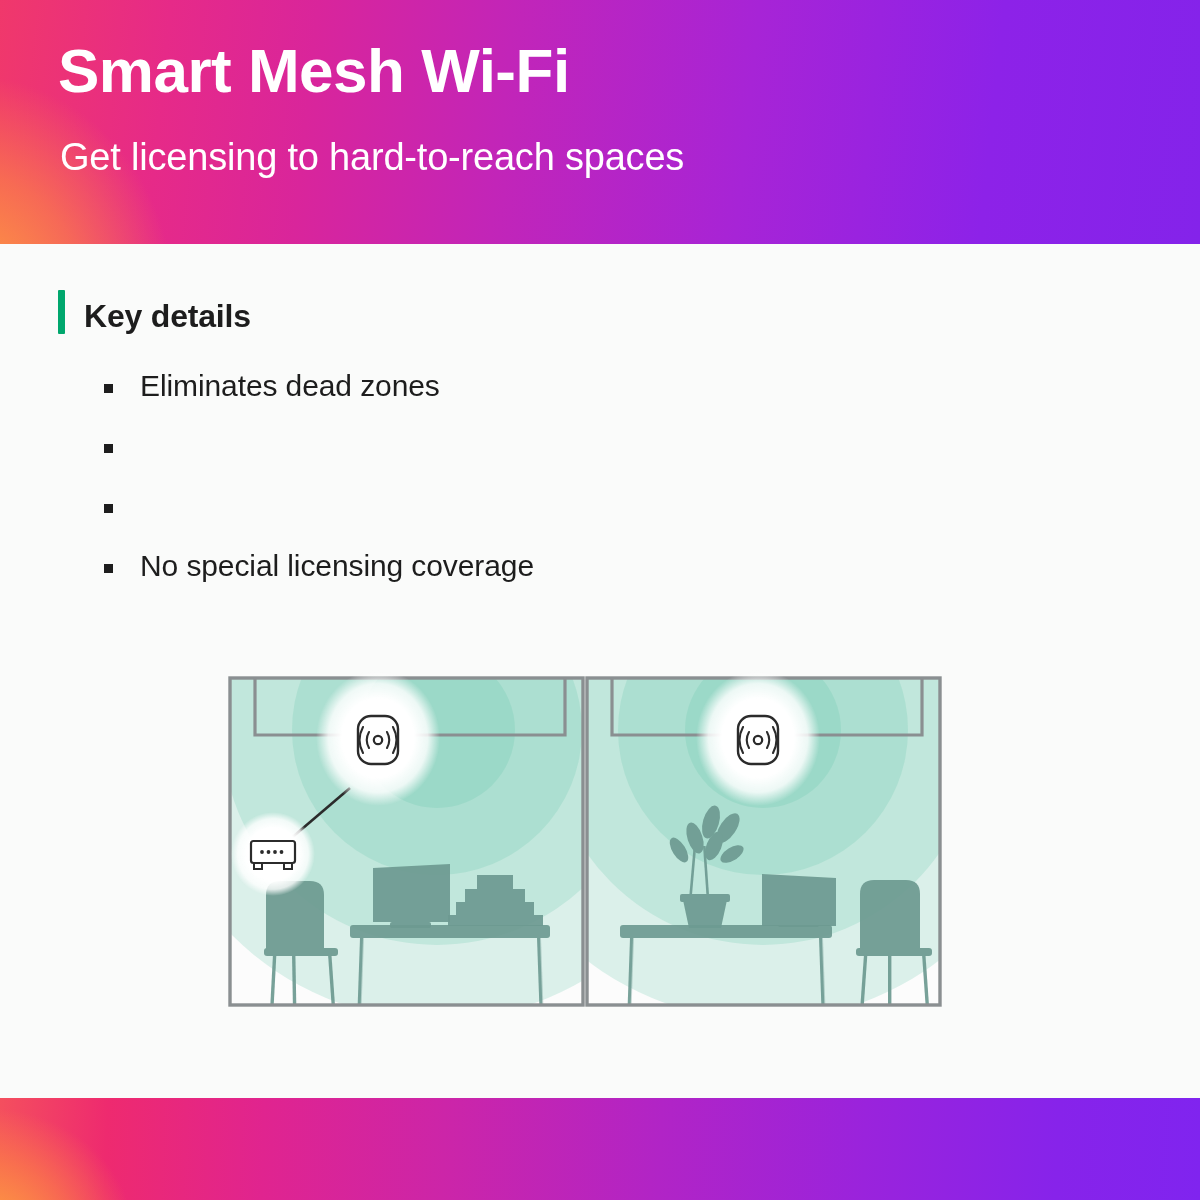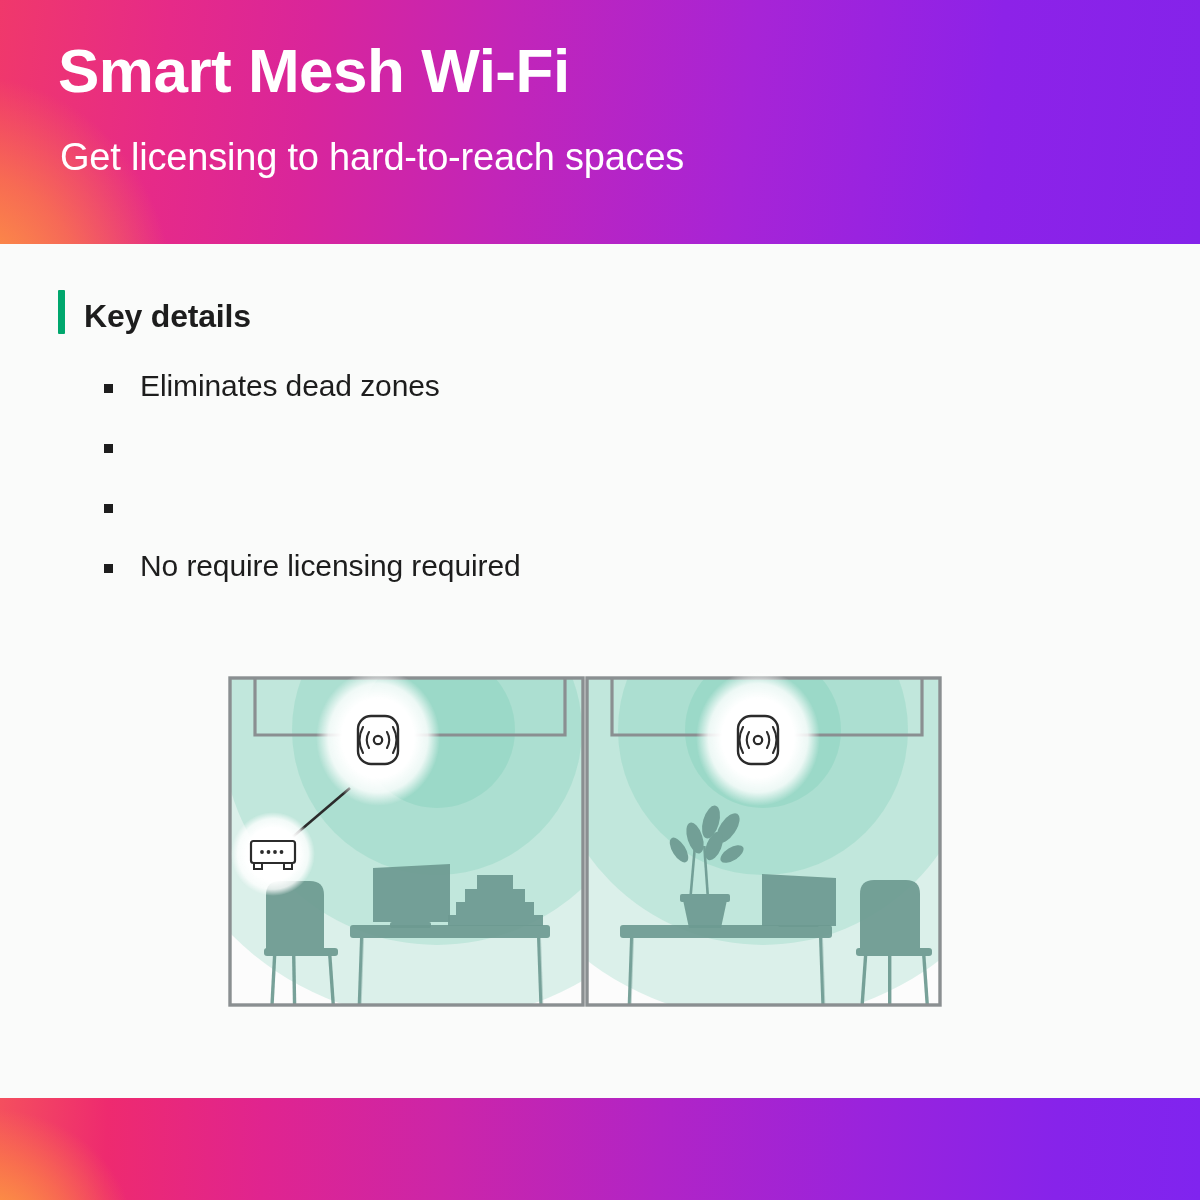--- a/index.html
+++ b/index.html
@@ -156,21 +156,21 @@
       <span class="bullet-text">Eliminates dead zones</span>
     </li>
     <li>
       <span class="bullet-marker"></span>
     </li>
     <li>
       <span class="bullet-marker"></span>
     </li>
     <li>
       <span class="bullet-marker"></span>
-      <span class="bullet-text">No require licensing required</span>
+      <span class="bullet-text">No special licensing coverage</span>
     </li>
   </ul>
 
   <div id="illustration">
     <svg width="800" height="380" viewBox="0 0 800 380" xmlns="http://www.w3.org/2000/svg">
       <defs>
         <clipPath id="clipLeft">
           <rect x="30" y="28" width="353" height="327"></rect>
         </clipPath>
         <clipPath id="clipRight">

